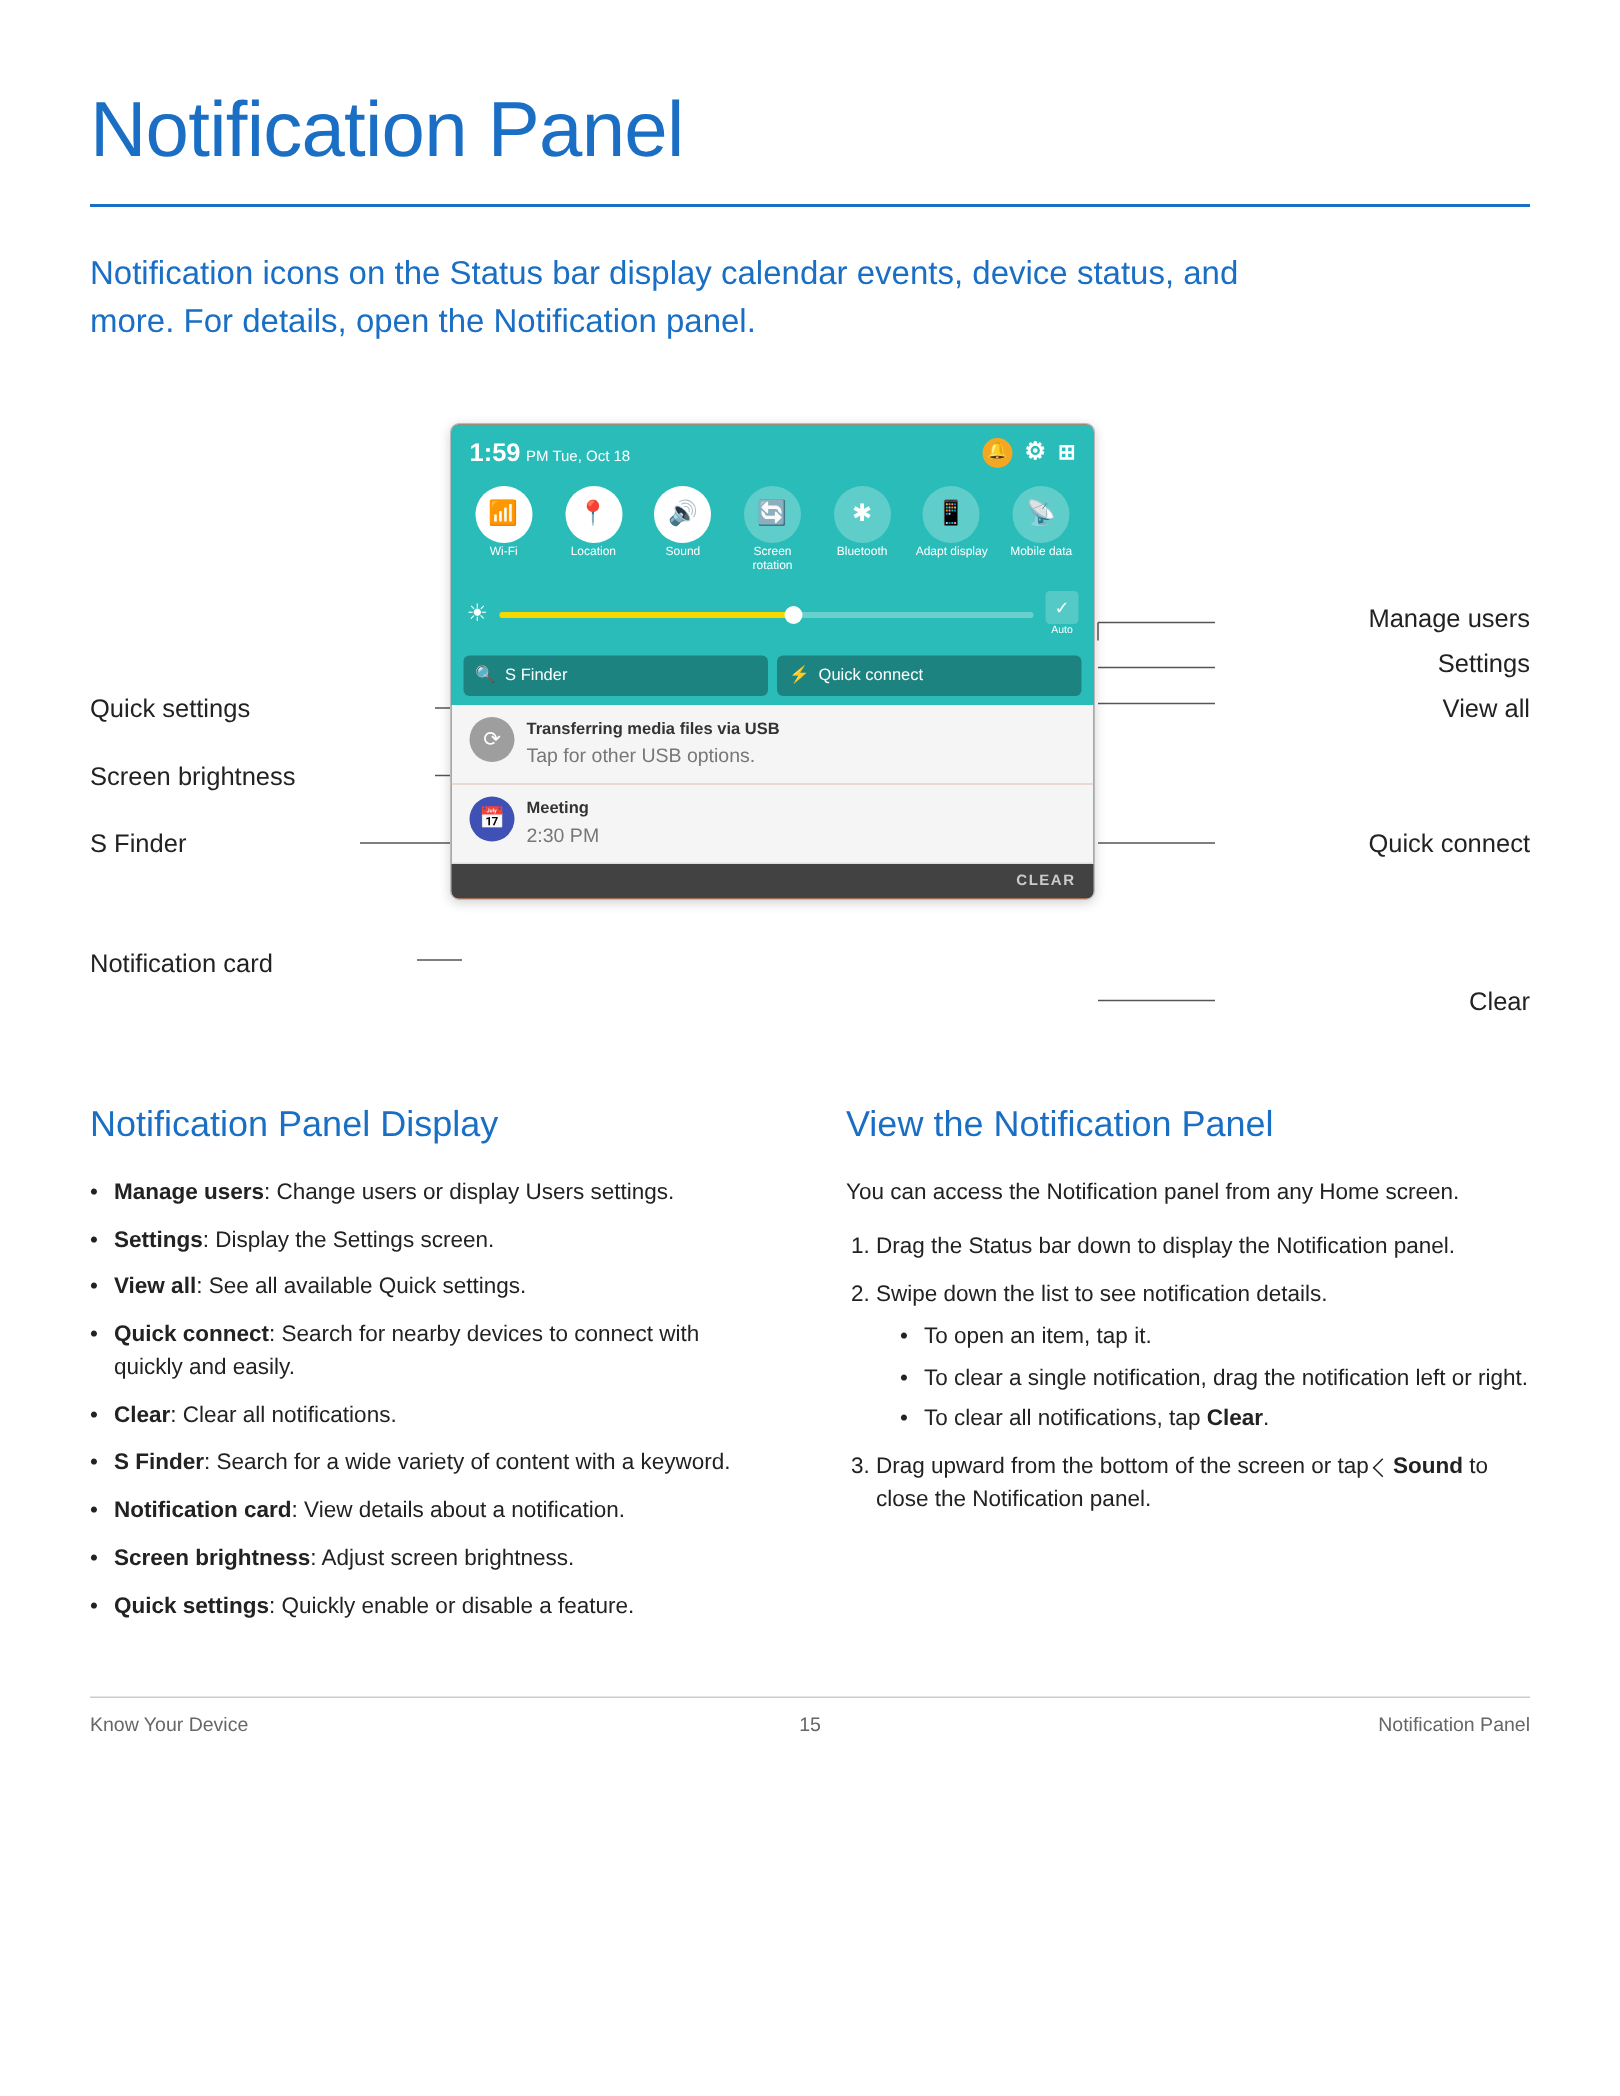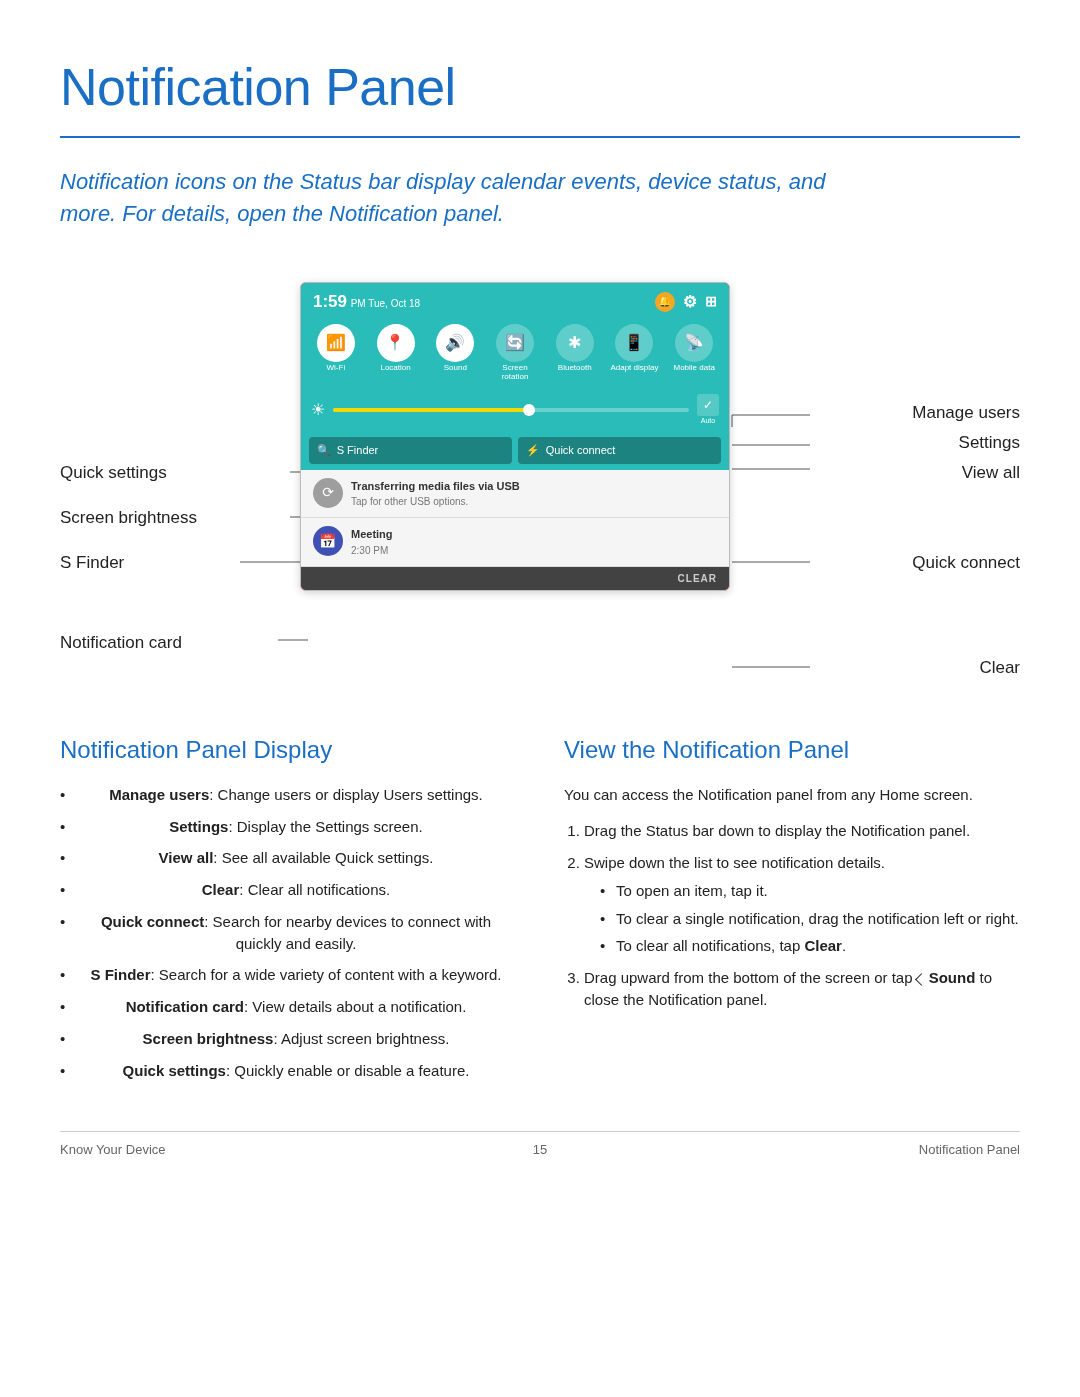--- a/index.html
+++ b/index.html
@@ -23,21 +23,20 @@
       margin-bottom: 10px;
     }
     .title-divider {
       border: none;
       border-top: 2px solid #1a6fc4;
       margin-bottom: 28px;
     }
     .subtitle {
       font-size: 22px;
       color: #1a6fc4;
-      font-style: italic;
       line-height: 1.45;
       margin-bottom: 32px;
       max-width: 780px;
     }
 
     
     .diagram-area {
       position: relative;
       margin-bottom: 40px;
       height: 430px;
@@ -190,21 +189,21 @@
       display: flex;
       align-items: center;
       justify-content: center;
       font-size: 14px;
       flex-shrink: 0;
     }
     .notif-usb { background: #9e9e9e; color: #fff; }
     .notif-meeting { background: #3f51b5; color: #fff; }
     .notif-text { flex: 1; }
     .notif-title { font-size: 11px; font-weight: bold; color: #333; }
-    .notif-subtitle { font-size: 10px; color: #777; }
+    .notif-subtitle { font-size: 13px; color: #777; }
 
     
     .clear-bar {
       background: #424242;
       padding: 4px 12px;
       display: flex;
       justify-content: flex-end;
       align-items: center;
     }
     .clear-btn { color: #ccc; font-size: 10px; font-weight: bold; letter-spacing: 1px; }
@@ -237,21 +236,20 @@
     }
     .section-title {
       font-size: 24px;
       color: #1a6fc4;
       font-weight: 400;
       margin-bottom: 16px;
     }
     .bullet-list {
       list-style: none;
       padding: 0;
-      text-align: center;
     }
     .bullet-list li {
       padding-left: 16px;
       position: relative;
       margin-bottom: 10px;
       font-size: 15px;
       line-height: 1.45;
     }
     .bullet-list li::before {
       content: '•';
@@ -469,22 +467,22 @@
   </div>
 
   <div class="two-col">
 
     <div class="col-left">
       <h2 class="section-title">Notification Panel Display</h2>
       <ul class="bullet-list">
         <li><b>Manage users</b>: Change users or display Users settings.</li>
         <li><b>Settings</b>: Display the Settings screen.</li>
         <li><b>View all</b>: See all available Quick settings.</li>
+        <li><b>Quick connect</b>: Search for nearby devices to connect with quickly and easily.</li>
         <li><b>Clear</b>: Clear all notifications.</li>
-        <li><b>Quick connect</b>: Search for nearby devices to connect with quickly and easily.</li>
         <li><b>S Finder</b>: Search for a wide variety of content with a keyword.</li>
         <li><b>Notification card</b>: View details about a notification.</li>
         <li><b>Screen brightness</b>: Adjust screen brightness.</li>
         <li><b>Quick settings</b>: Quickly enable or disable a feature.</li>
       </ul>
     </div>
 
     <div class="col-right">
       <h2 class="section-title">View the Notification Panel</h2>
       <p style="font-size:15px;margin-bottom:14px;">You can access the Notification panel from any Home screen.</p>

